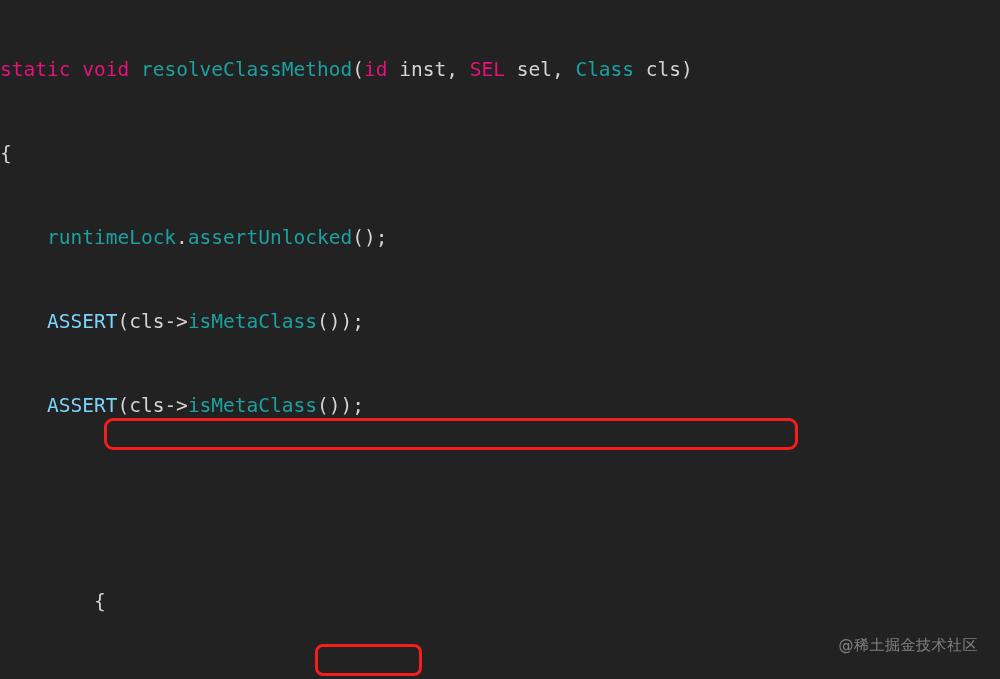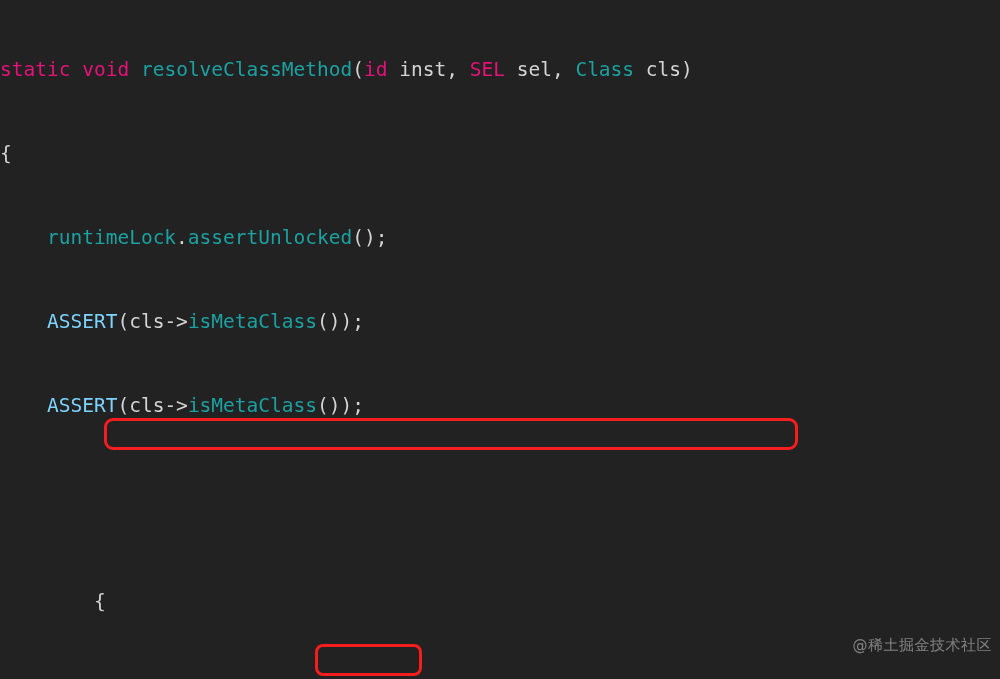--- a/index.html
+++ b/index.html
@@ -48,21 +48,21 @@
     border-radius: 9px;
     box-sizing: border-box;
     pointer-events: none;
   }
   #hlbox-1 { left: 104px; top: 418px; width: 694px; height: 32px; }
   #hlbox-2 { left: 315px; top: 644px; width: 107px; height: 32px; border-radius: 8px; }
 
   
   #watermark {
     position: absolute;
-    right: 8px;
+    right: 22px;
     bottom: 24px;
     font-family: "DejaVu Sans", "Liberation Sans", sans-serif;
     font-size: 15px;
     color: rgba(255,255,255,0.42);
     letter-spacing: 0.5px;
     white-space: nowrap;
   }
 </style>
 </head>
 <body>

